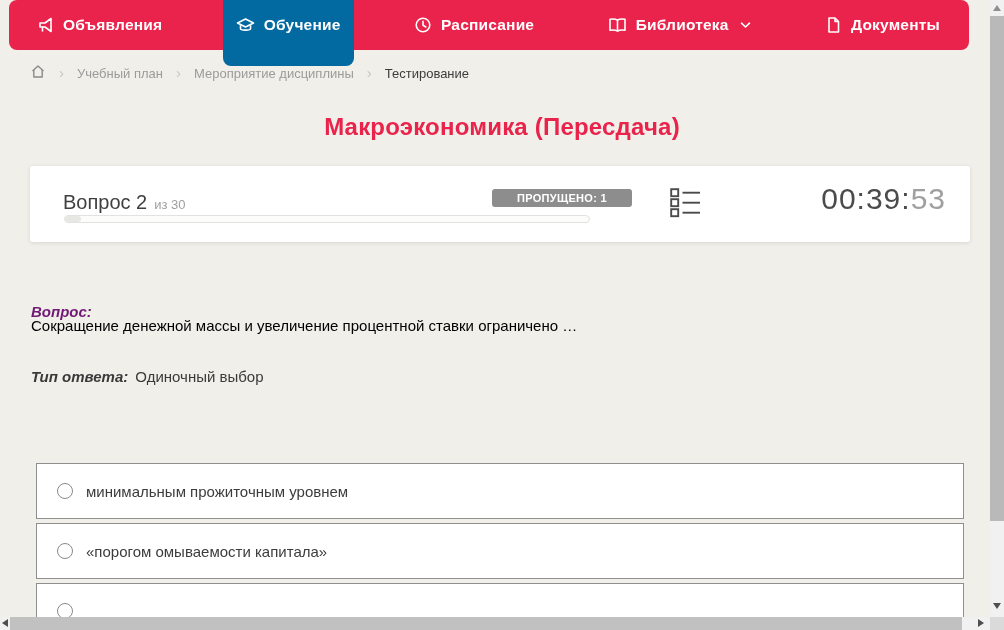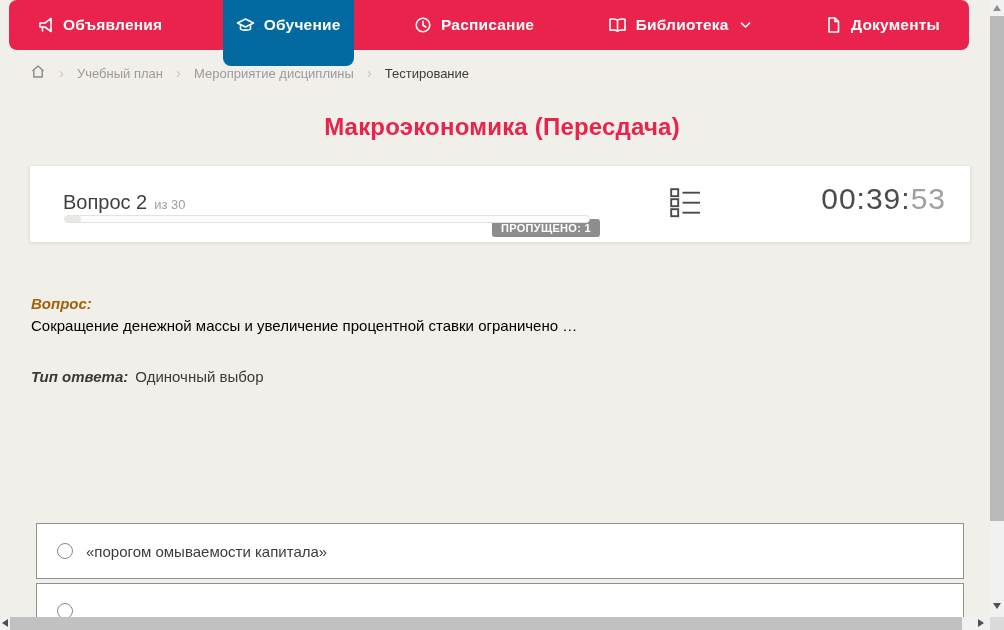--- a/index.html
+++ b/index.html
@@ -26,32 +26,32 @@
   
   .page-title{position:absolute;left:0;top:113px;width:100%;text-align:center;
     font-size:24px;font-weight:700;color:#e9234b;letter-spacing:.2px;}
 
   
   .qpanel{position:absolute;left:30px;top:166px;width:940px;height:76px;background:#ffffff;
     border-radius:3px;box-shadow:0 1px 4px rgba(0,0,0,.10);}
   .q-num{position:absolute;left:33px;top:25px;font-size:20px;color:#3f3f3f;}
   .q-of{font-size:13px;color:#9e9e9e;margin-left:7px;}
   .badge{position:absolute;left:462px;top:23px;background:#8d8d8d;color:#fff;font-size:11px;
-    font-weight:700;padding:3px 9px;border-radius:3px;letter-spacing:.3px;margin-top:30px;}
+    font-weight:700;padding:3px 25px;border-radius:3px;letter-spacing:.3px;}
   .progress{position:absolute;left:34px;top:49px;width:526px;height:8px;background:#fcfcfb;
     border:1px solid #e2e2e0;border-radius:5px;box-sizing:border-box;overflow:hidden;}
   .progress-fill{height:100%;background:#e7e7e4;border-radius:5px;}
   .list-btn{position:absolute;left:640px;top:22px;width:34px;height:32px;cursor:pointer;}
   .timer{position:absolute;right:24px;top:16px;font-size:30px;font-weight:400;
     color:#4b4b4b;letter-spacing:1px;}
   .timer .secs{color:#a0a0a0;}
 
   
-  .q-caption{position:absolute;left:31px;top:295px;font-size:15px;font-weight:700;
-    font-style:italic;color:#a16207;}
+  .q-caption{position:absolute;left:31px;top:303px;font-size:15px;font-weight:700;
+    font-style:italic;color:#701a75;}
   .q-text{position:absolute;left:31px;top:317px;font-size:15px;color:#000000;}
   .q-type{position:absolute;left:31px;top:368px;font-size:15px;color:#3a3a3a;}
   .q-type .t-label{font-weight:700;font-style:italic;margin-right:7px;}
 
   
   .opt{position:absolute;left:36px;width:928px;height:56px;background:#fff;
     border:1px solid #8f8f8f;box-sizing:border-box;display:flex;align-items:center;
     padding-left:20px;gap:13px;cursor:pointer;}
   .opt1{top:463px;} .opt2{top:523px;} .opt3{top:583px;}
   .radio{width:16px;height:16px;border:1.5px solid #8a8a8a;border-radius:50%;
@@ -174,20 +174,24 @@
       <span>00:39:</span><span class="secs">53</span>
     </div>
   </section>
 
   <div class="q-caption">Вопрос:</div>
   <div class="q-text">Сокращение денежной массы и увеличение процентной ставки ограничено …</div>
   <div class="q-type">
     <span class="t-label">Тип ответа:</span><span>Одиночный выбор</span>
   </div>
 
+  <div class="opt opt1">
+    <span class="radio"></span>
+    <span class="opt-label">минимальным прожиточным уровнем</span>
+  </div>
   <div class="opt opt2">
     <span class="radio"></span>
     <span class="opt-label">«порогом омываемости капитала»</span>
   </div>
   <div class="opt opt3">
     <span class="radio"></span>
   </div>
 
   <div class="vscroll">
     <span class="v-up"></span>

